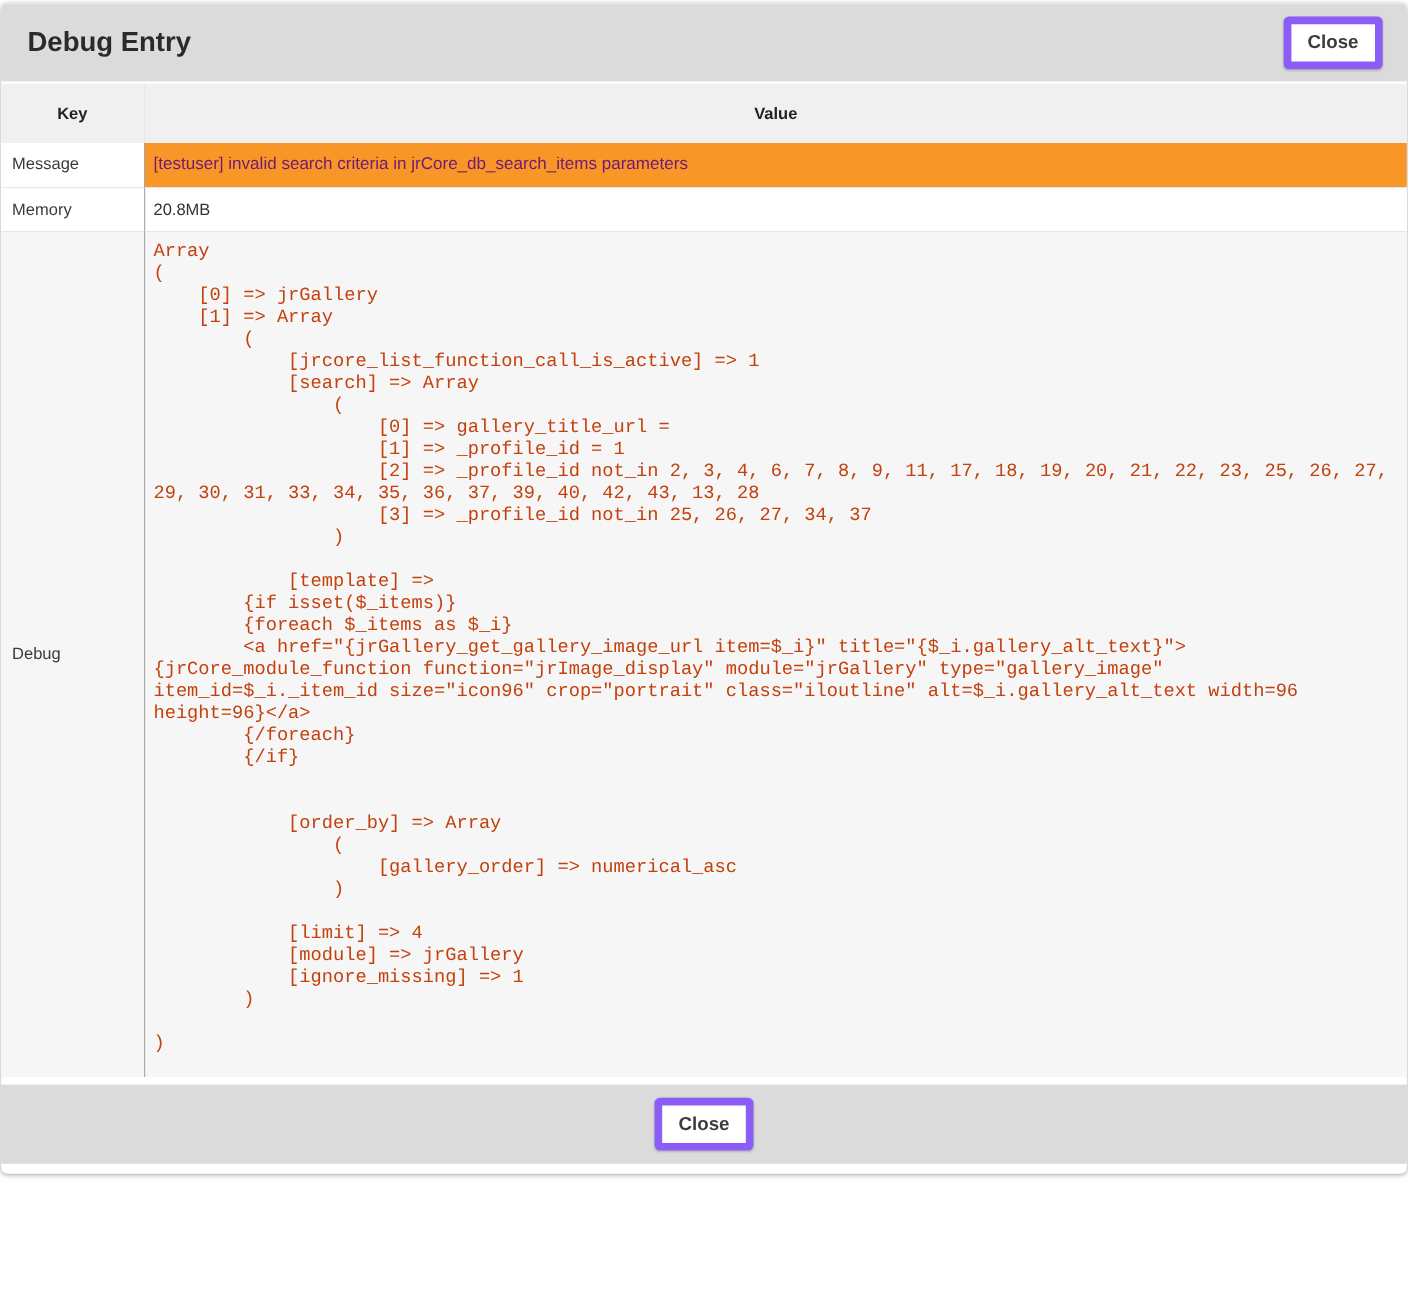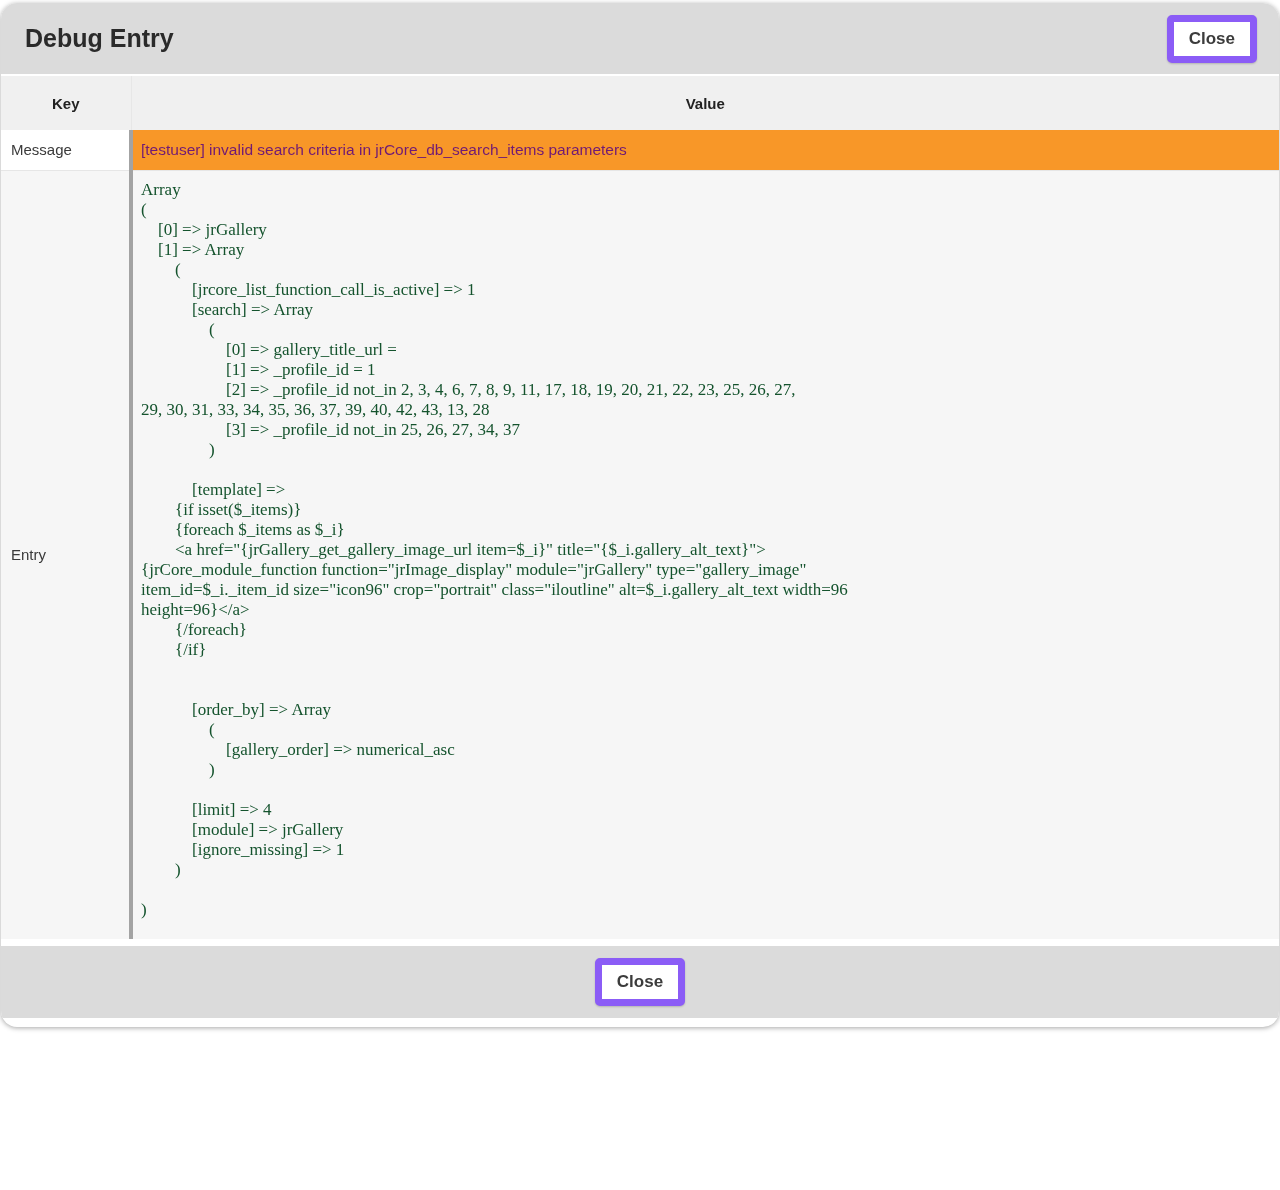--- a/index.html
+++ b/index.html
@@ -6,21 +6,21 @@
   html, body {
     margin: 0; padding: 0;
     width: 1280px; height: 1190px;
     background: #ffffff;
     font-family: "Liberation Sans", sans-serif;
   }
   .page { padding-top: 3px; width: 1280px; }
   .modal {
     margin: 0 1px;
     background: #ffffff;
-    border-radius: 16px;
+    border-radius: 6px;
     box-shadow: 0 1px 5px rgba(0,0,0,0.35);
     overflow: hidden;
     padding-bottom: 9px;
   }
   .modal-header {
     background: #dbdbdb;
     height: 71px;
     display: flex;
     align-items: center;
     padding: 0 22px 0 24px;
@@ -65,37 +65,37 @@
   .debug-table tbody tr.row-even { background: #f6f6f6; }
   .debug-table tbody tr.row-odd { background: #ffffff; }
   .debug-table td {
     font-size: 15px;
     color: #333333;
     vertical-align: middle;
   }
   .debug-table td.td-key {
     width: 130px;
     padding-left: 10px;
-    border-right: 4px solid #a3a3a3;
+    border-right: 1px solid #a3a3a3;
     color: #3a3a3a;
     background: inherit;
   }
   .debug-table td.td-value { padding-left: 8px; }
   .debug-table td.highlight {
     background: #f89728;
     color: #701a75;
     font-size: 15.5px;
   }
   .data-dump {
     margin: 0;
     padding: 8px 0 18px 0;
-    font-family: Liberation Serif, serif;
+    font-family: Liberation Mono, monospace;
     font-size: 17px;
     line-height: 20px;
-    color: #14532d;
+    color: #c2410c;
     white-space: pre-wrap;
   }
   .modal-footer {
     background: #dbdbdb;
     height: 72px;
     margin-top: 7px;
     display: flex;
     align-items: center;
     justify-content: center;
   }
@@ -116,22 +116,26 @@
         <tr>
           <th class="th-key">Key</th>
           <th class="th-value">Value</th>
         </tr>
       </thead>
       <tbody>
         <tr class="row-odd">
           <td class="td-key">Message</td>
           <td class="td-value highlight">[testuser] invalid search criteria in jrCore_db_search_items parameters</td>
         </tr>
+        <tr class="row-odd">
+          <td class="td-key">Memory</td>
+          <td class="td-value">20.8MB</td>
+        </tr>
         <tr class="row-even">
-          <td class="td-key">Entry</td>
+          <td class="td-key">Debug</td>
           <td class="td-value">
             <pre class="data-dump">Array
 (
     [0] =&gt; jrGallery
     [1] =&gt; Array
         (
             [jrcore_list_function_call_is_active] =&gt; 1
             [search] =&gt; Array
                 (
                     [0] =&gt; gallery_title_url = 

